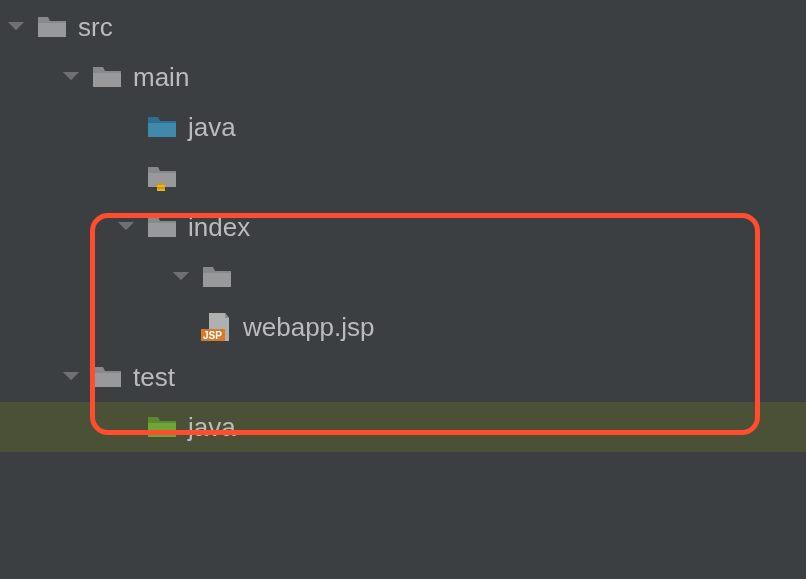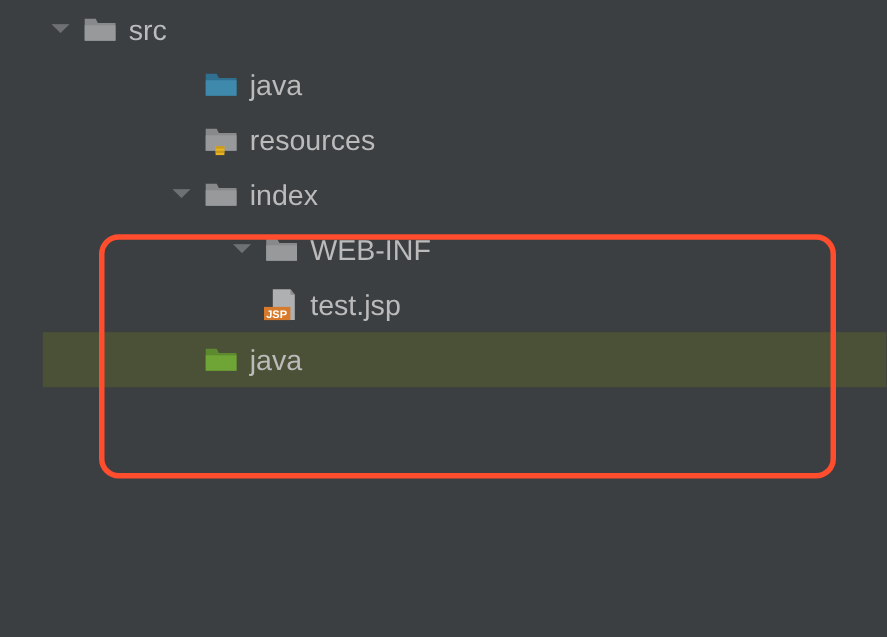--- a/index.html
+++ b/index.html
@@ -8,21 +8,20 @@
     font-family: -apple-system, "Helvetica Neue", Arial, sans-serif;
     font-size: 26px;
     color: #bbbbbb;
     width: 806px;
     height: 579px;
     overflow: hidden;
     position: relative;
   }
   .tree {
     padding-top: 2px;
-    padding-left: 39px;
   }
   .row {
     display: flex;
     align-items: center;
     height: 50px;
     white-space: nowrap;
   }
   .indent { display:inline-block; }
   .arrow {
     width: 20px; height: 20px;
@@ -115,41 +114,54 @@
         </svg>
       </span>
     <span class="icon">
         <svg width="32" height="32" viewBox="0 0 32 32">
           <use href="#folder-grey"></use>
         </svg>
       </span>
     <span class="label">src</span>
   </div>
 
+  <div class="row">
+    <span class="indent" style="width:61px"></span>
+    <span class="arrow">
+        <svg width="20" height="20" viewBox="0 0 20 20">
+          <use href="#arrow-open"></use>
+        </svg>
+      </span>
+    <span class="icon">
+        <svg width="32" height="32" viewBox="0 0 32 32">
+          <use href="#folder-grey"></use>
+        </svg>
+      </span>
+    <span class="label">main</span>
+  </div>
 
   <div class="row">
     <span class="indent" style="width:116px"></span>
     <span class="arrow"></span>
     <span class="icon">
         <svg width="32" height="32" viewBox="0 0 32 32">
           <use href="#folder-blue"></use>
         </svg>
       </span>
     <span class="label">java</span>
   </div>
 
   <div class="row">
     <span class="indent" style="width:116px"></span>
     <span class="arrow"></span>
     <span class="icon">
         <svg width="32" height="32" viewBox="0 0 32 32">
           <use href="#folder-resources"></use>
         </svg>
       </span>
-    <span class="label">resources</span>
   </div>
 
   <div class="row">
     <span class="indent" style="width:116px"></span>
     <span class="arrow">
         <svg width="20" height="20" viewBox="0 0 20 20">
           <use href="#arrow-open"></use>
         </svg>
       </span>
     <span class="icon">
@@ -165,35 +177,48 @@
     <span class="arrow">
         <svg width="20" height="20" viewBox="0 0 20 20">
           <use href="#arrow-open"></use>
         </svg>
       </span>
     <span class="icon">
         <svg width="32" height="32" viewBox="0 0 32 32">
           <use href="#folder-grey"></use>
         </svg>
       </span>
-    <span class="label">WEB-INF</span>
   </div>
 
 
   <div class="row">
     <span class="indent" style="width:171px"></span>
     <span class="arrow"></span>
     <span class="icon">
         <svg width="32" height="32" viewBox="0 0 32 32">
           <use href="#file-jsp"></use>
         </svg>
       </span>
-    <span class="label">test.jsp</span>
-  </div>
-
+    <span class="label">webapp.jsp</span>
+  </div>
+
+  <div class="row">
+    <span class="indent" style="width:61px"></span>
+    <span class="arrow">
+        <svg width="20" height="20" viewBox="0 0 20 20">
+          <use href="#arrow-open"></use>
+        </svg>
+      </span>
+    <span class="icon">
+        <svg width="32" height="32" viewBox="0 0 32 32">
+          <use href="#folder-grey"></use>
+        </svg>
+      </span>
+    <span class="label">test</span>
+  </div>
 
   <div class="row selected">
     <span class="indent" style="width:116px"></span>
     <span class="arrow"></span>
     <span class="icon">
         <svg width="32" height="32" viewBox="0 0 32 32">
           <use href="#folder-green"></use>
         </svg>
       </span>
     <span class="label">java</span>

